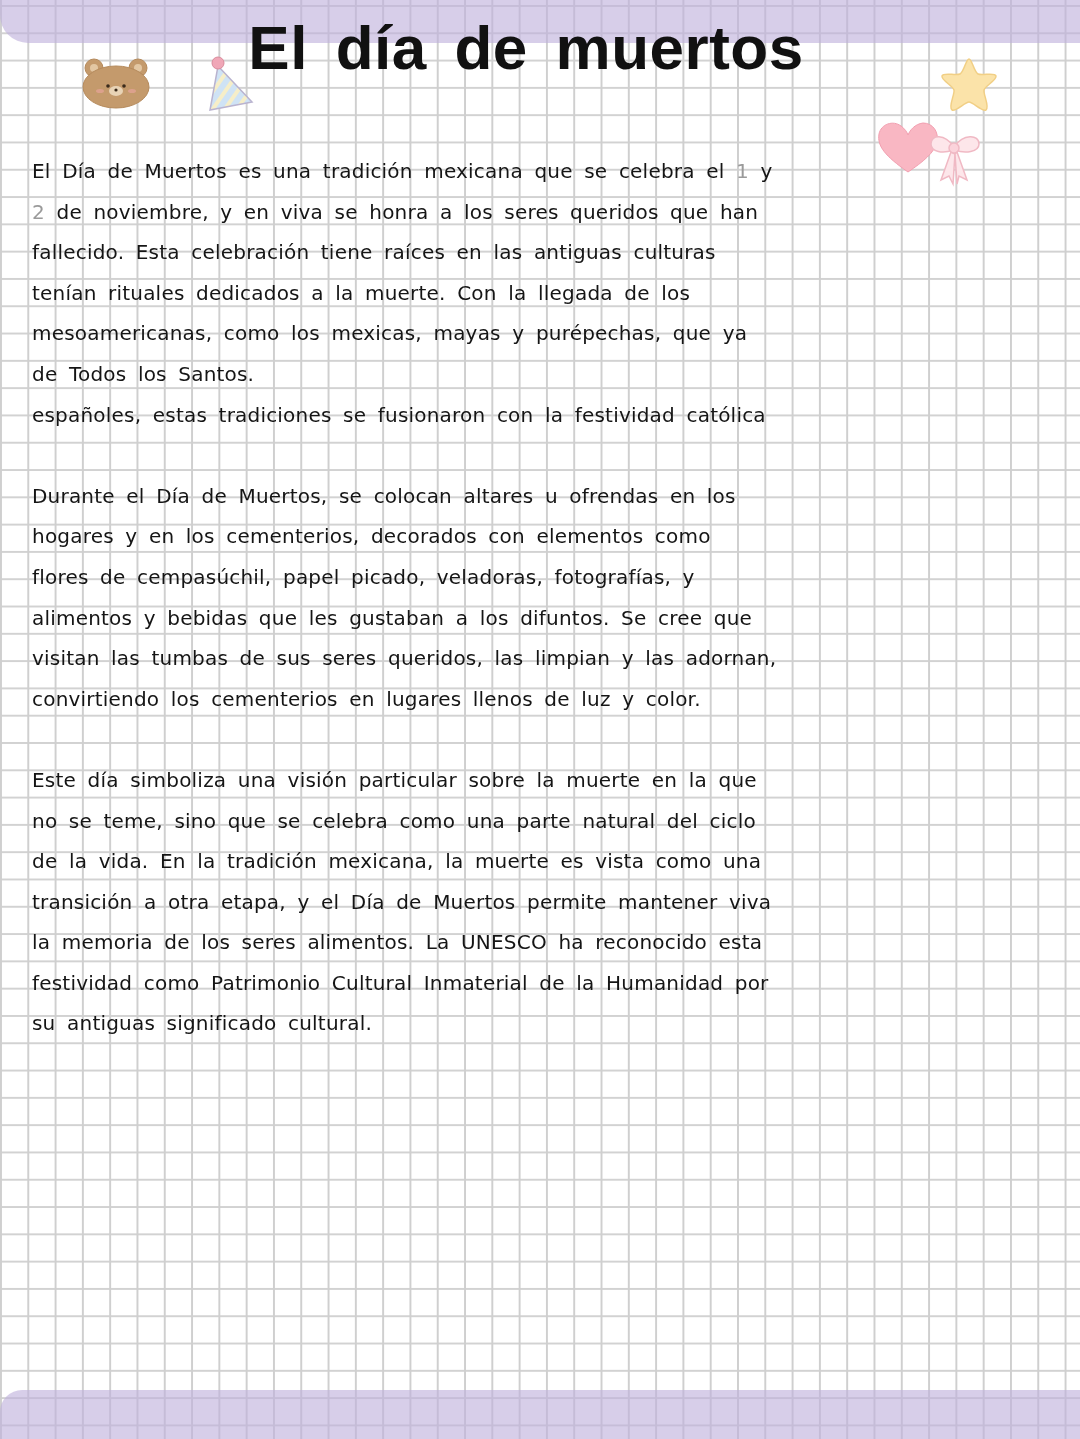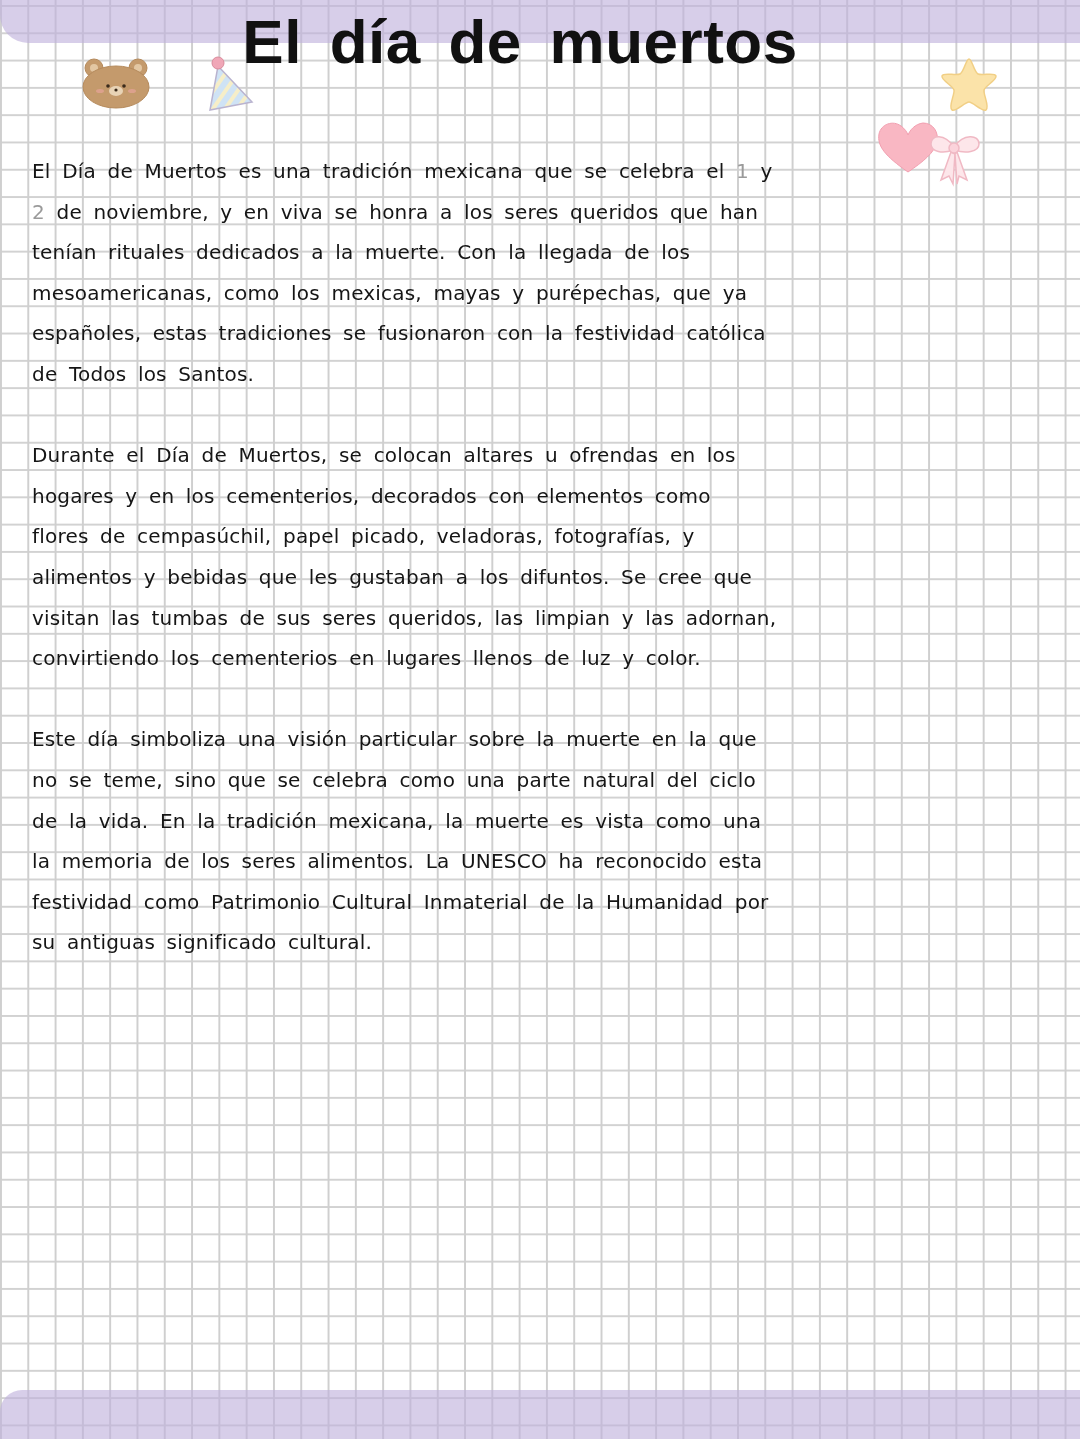--- a/index.html
+++ b/index.html
@@ -38,21 +38,21 @@
   .para { margin:0 0 40.6px 0; white-space:nowrap; }
   .line { display:block; }
   .faded { color:#9a9a9a; }
 </style>
 </head>
 <body>
 
 <div class="top-band"></div>
 <div class="bottom-band"></div>
 
-<h1 class="title" style="margin:0;">El día de muertos</h1>
+<h1 class="title" style="margin:6px;">El día de muertos</h1>
 
 <svg class="sticker" style="left:80px;top:56px;" width="72" height="54" viewBox="0 0 72 54">
   <circle cx="14" cy="12" r="9" fill="#c49a6c" stroke="#b58a5c" stroke-width="1"></circle>
   <circle cx="58" cy="12" r="9" fill="#c49a6c" stroke="#b58a5c" stroke-width="1"></circle>
   <circle cx="14" cy="12" r="4" fill="#e3c7a3"></circle>
   <circle cx="58" cy="12" r="4" fill="#e3c7a3"></circle>
   <ellipse cx="36" cy="31" rx="33" ry="21" fill="#c49a6c" stroke="#b58a5c" stroke-width="1"></ellipse>
   <ellipse cx="36" cy="35" rx="7" ry="5" fill="#e8d3b6"></ellipse>
   <circle cx="28" cy="30" r="1.8" fill="#3a2a1a"></circle>
   <circle cx="44" cy="30" r="1.8" fill="#3a2a1a"></circle>
@@ -85,34 +85,36 @@
   <path d="M30 18 C38 6 54 6 54 16 C54 24 40 26 30 22 Z" fill="#fde6ea" stroke="#f0b9c4" stroke-width="1.5"></path>
   <path d="M26 24 L16 52 L24 48 L28 56 L30 26 Z" fill="#fde6ea" stroke="#f0b9c4" stroke-width="1.5"></path>
   <path d="M32 24 L42 52 L34 48 L32 56 L30 26 Z" fill="#fde6ea" stroke="#f0b9c4" stroke-width="1.5"></path>
   <circle cx="29" cy="20" r="5" fill="#fbd3db" stroke="#f0b9c4" stroke-width="1.5"></circle>
 </svg>
 
 <div class="content">
   <p class="para">
     <span class="line"><span>El Día de Muertos es una tradición mexicana que se celebra el</span> <span class="faded">1</span> <span>y</span></span>
     <span class="line"><span class="faded">2</span> <span>de noviembre, y en viva se honra a los seres queridos que han</span></span>
+    <span class="line">fallecido. Esta celebración tiene raíces en las antiguas culturas</span>
     <span class="line">tenían rituales dedicados a la muerte. Con la llegada de los</span>
     <span class="line">mesoamericanas, como los mexicas, mayas y purépechas, que ya</span>
+    <span class="line">de Todos los Santos.</span>
     <span class="line">españoles, estas tradiciones se fusionaron con la festividad católica</span>
-    <span class="line">de Todos los Santos.</span>
   </p>
   <p class="para">
     <span class="line">Durante el Día de Muertos, se colocan altares u ofrendas en los</span>
     <span class="line">hogares y en los cementerios, decorados con elementos como</span>
     <span class="line">flores de cempasúchil, papel picado, veladoras, fotografías, y</span>
     <span class="line">alimentos y bebidas que les gustaban a los difuntos. Se cree que</span>
     <span class="line">visitan las tumbas de sus seres queridos, las limpian y las adornan,</span>
     <span class="line">convirtiendo los cementerios en lugares llenos de luz y color.</span>
   </p>
   <p class="para">
     <span class="line">Este día simboliza una visión particular sobre la muerte en la que</span>
     <span class="line">no se teme, sino que se celebra como una parte natural del ciclo</span>
     <span class="line">de la vida. En la tradición mexicana, la muerte es vista como una</span>
+    <span class="line">transición a otra etapa, y el Día de Muertos permite mantener viva</span>
     <span class="line">la memoria de los seres alimentos. La UNESCO ha reconocido esta</span>
     <span class="line">festividad como Patrimonio Cultural Inmaterial de la Humanidad por</span>
     <span class="line">su antiguas significado cultural.</span>
   </p>
 </div>
 
 </body></html>

